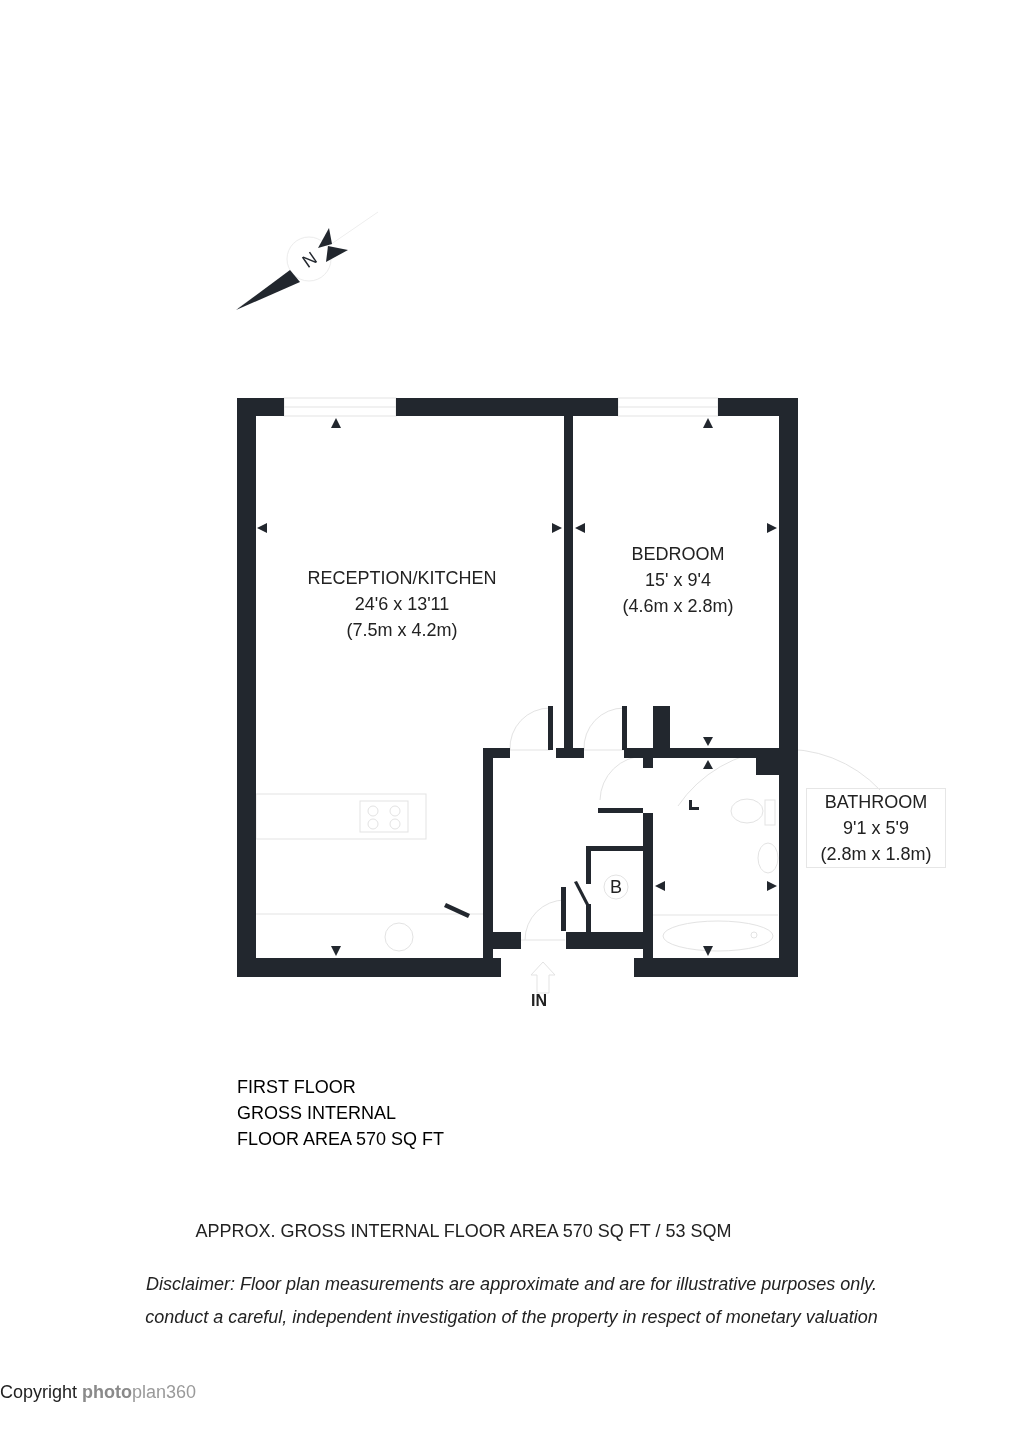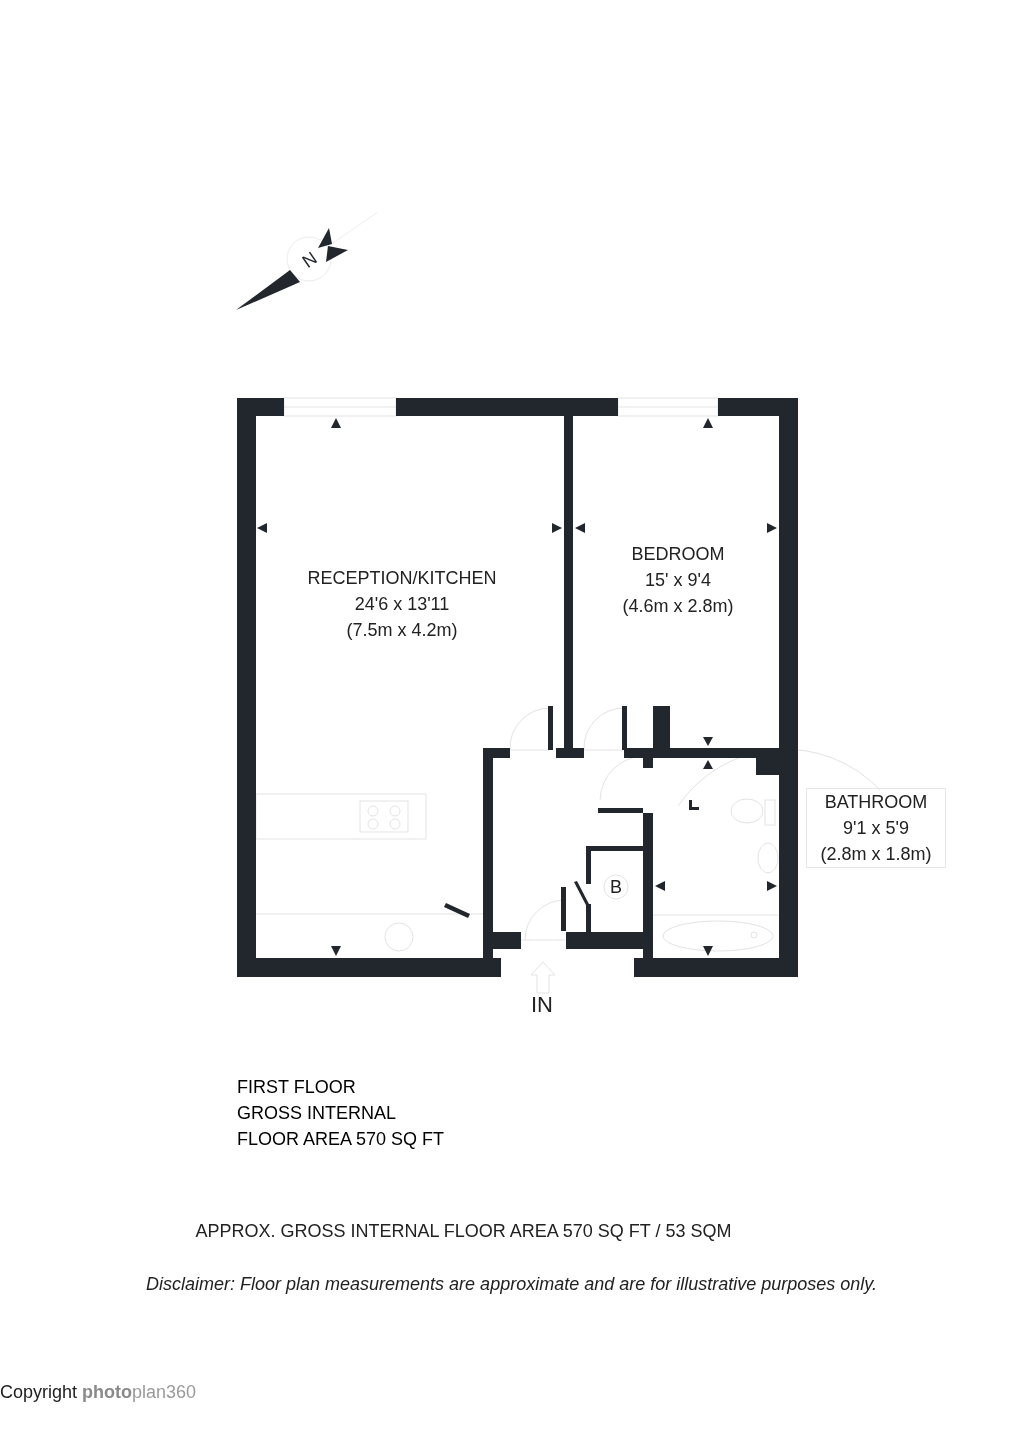--- a/index.html
+++ b/index.html
@@ -9,21 +9,21 @@
     .lbl div { display: block; }
     .summary { position: absolute; left: 237px; top: 1074px; font-size: 18px; line-height: 26px; color: #000000; }
     .summary div { white-space: nowrap; }
     .approx { position: absolute; left: 0; width: 927px; top: 1221px; text-align: center; font-size: 18px; color: #222; }
     .disclaimer { position: absolute; left: 0; width: 1023px; top: 1268px; text-align: center; font-size: 18px; line-height: 33px; color: #222; }
     .disclaimer div { white-space: nowrap; font-style: italic; }
     .copyright { position: absolute; left: 0; width: 1023px; top: 1382px; font-size: 18px; color: #222; }
     .brand-b { color: #8a8a8a; font-weight: bold; }
     .brand-l { color: #9a9a9a; }
     .bath-box { border: 1px solid #e6e6e6; padding: 0 4px; }
-    .in-lbl { position: absolute; left: 531px; top: 992px; font-size: 22px; color: #222; }
+    .in-lbl { position: absolute; left: 531px; top: 992px; font-size: 16px; color: #222; font-weight: bold; }
   </style>
 </head>
 <body>
 
 <svg id="plan" width="1023" height="1448" viewBox="0 0 1023 1448" xmlns="http://www.w3.org/2000/svg">
 
   <g>
     <line x1="238" y1="308" x2="378" y2="212" stroke="#eeeeee" stroke-width="1"></line>
     <circle cx="309" cy="259" r="22" fill="#ffffff" stroke="#ececec" stroke-width="1"></circle>
     <polygon points="236,310 290,270 300,282" fill="#22272e"></polygon>
@@ -148,18 +148,19 @@
 <div class="summary">
   <div>FIRST FLOOR</div>
   <div>GROSS INTERNAL</div>
   <div>FLOOR AREA 570 SQ FT</div>
 </div>
 
 <div class="approx">APPROX. GROSS INTERNAL FLOOR AREA 570 SQ FT / 53 SQM</div>
 
 <div class="disclaimer">
   <div>Disclaimer: Floor plan measurements are approximate and are for illustrative purposes only.</div>
+  <div>conduct a careful, independent investigation of the property in respect of monetary valuation</div>
 </div>
 
 <div class="copyright">
   <span>Copyright</span>
   <span><span class="brand-b">photo</span><span class="brand-l">plan360</span></span>
 </div>
 
 </body></html>

